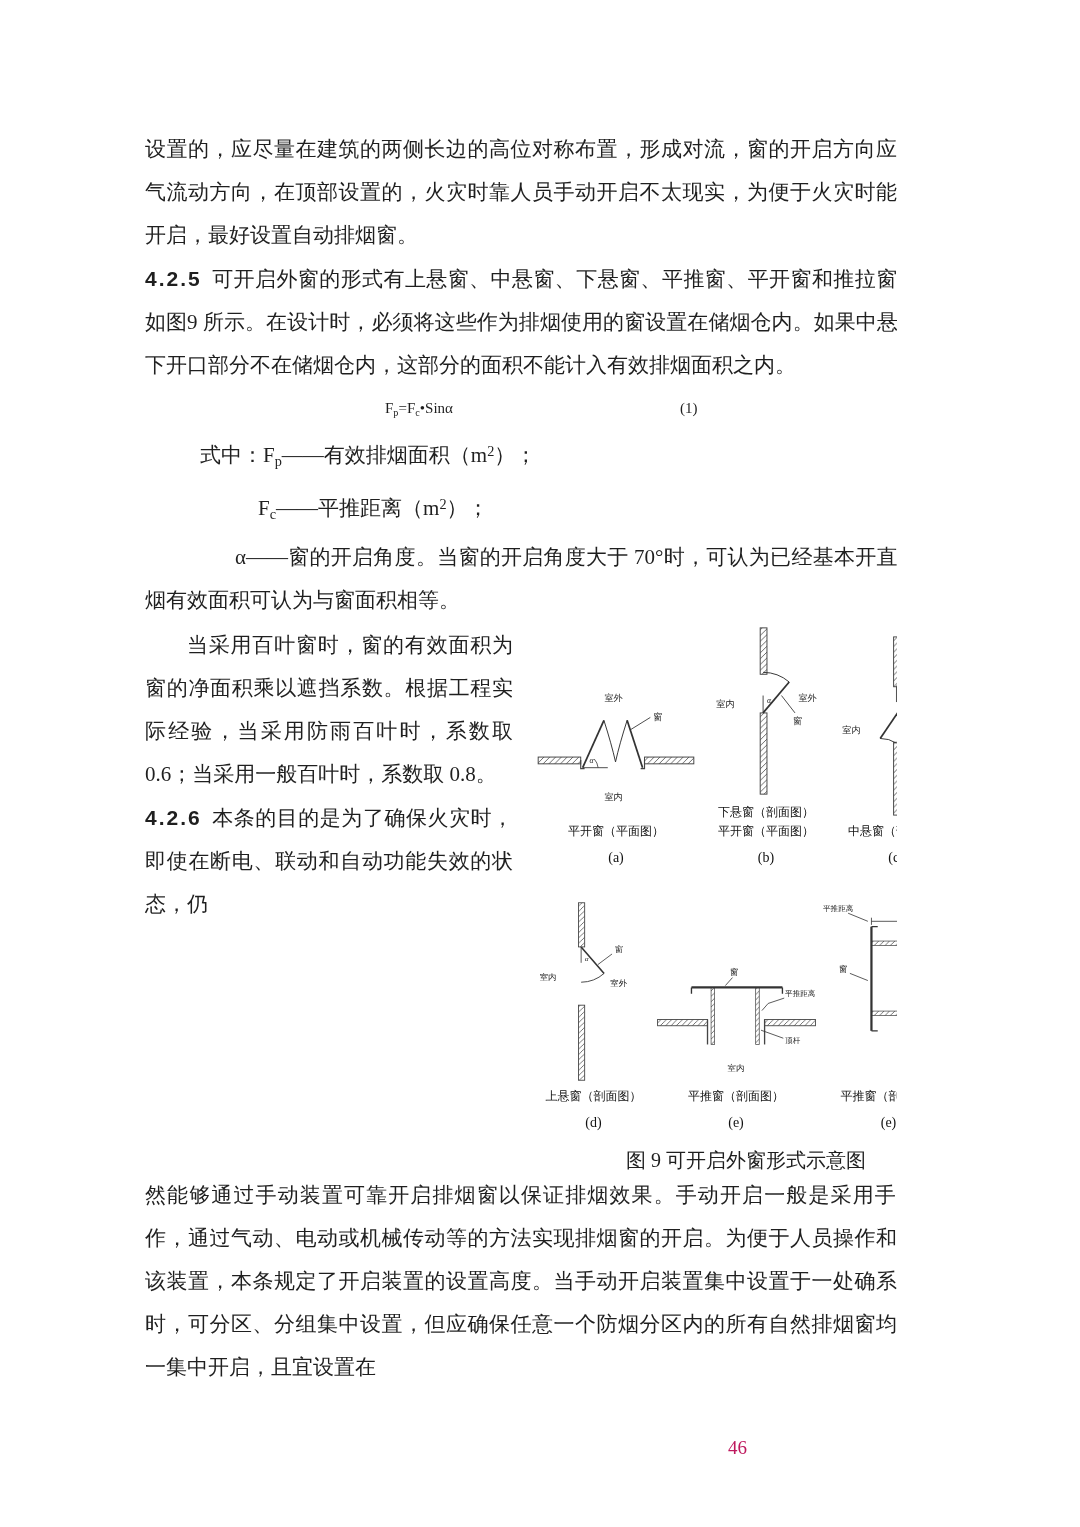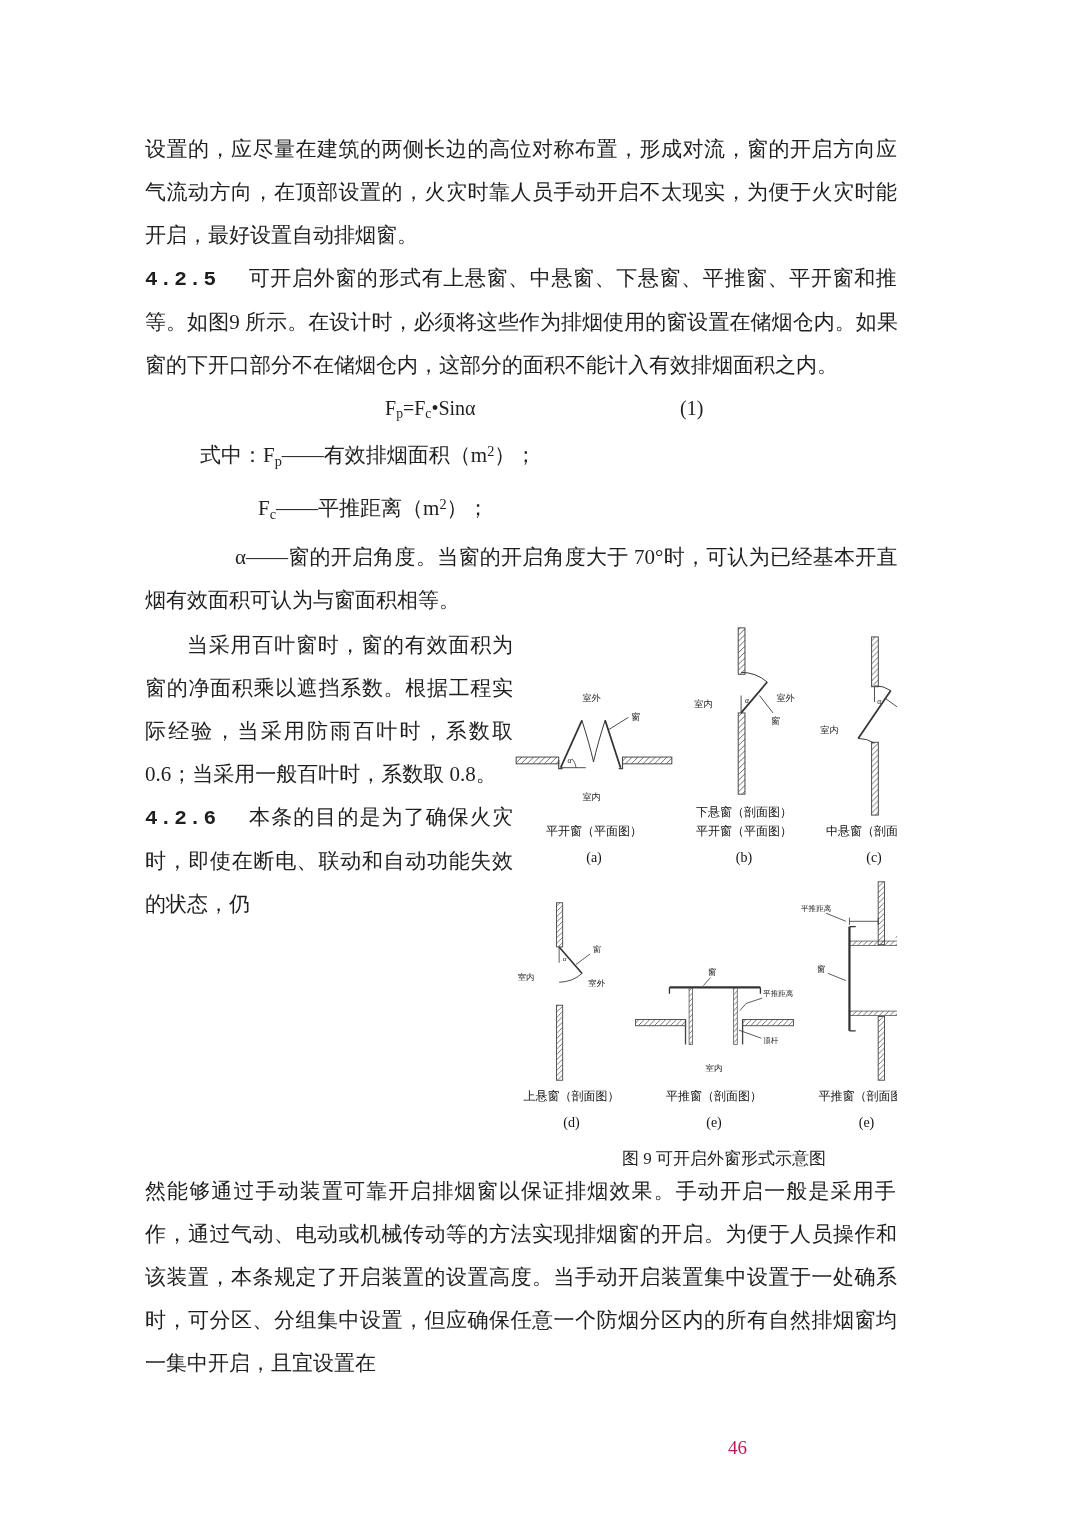--- a/index.html
+++ b/index.html
@@ -1,40 +1,40 @@
 <!DOCTYPE html>
 <html><head>
 <meta charset="utf-8">
 <style>
   html,body{margin:0;padding:0;background:#fff;}
   .page{position:relative;width:897px;height:1527px;background:#fff;
         font-family:"Liberation Serif","DejaVu Serif",serif;color:#1f1f1f;overflow:hidden;}
   .content{position:absolute;left:145px;top:128px;width:795px;}
   p{margin:0;line-height:43px;font-size:21px;text-align:justify;}
   .ind{text-indent:55px;}
-  .secnum{font-weight:bold;font-family:Liberation Mono, monospace;letter-spacing:2px;margin-right:30px;}
-  .formula-row{position:relative;height:43px;line-height:43px;font-size:20px;}
+  .secnum{font-weight:bold;font-family:Liberation Sans, sans-serif;letter-spacing:2px;margin-right:10px;}
+  .formula-row{position:relative;height:43px;line-height:43px;font-size:15px;}
   .formula-row .fx{position:absolute;left:240px;}
   .formula-row .fnum{position:absolute;left:535px;}
   sub{font-size:0.68em;vertical-align:-0.25em;}
   sup{font-size:0.68em;vertical-align:0.45em;}
   .where-l1{padding-left:55px;text-indent:0;}
   .where-l2{padding-left:113px;text-indent:0;}
   .where-l3{text-indent:90px;}
-  .cols{display:flex;margin-top:2px;}
+  .cols{display:flex;margin-top:2px;gap:22px;}
   .colL{width:368px;flex:none;}
   .colR{width:420px;flex:none;margin-left:1px;}
   .colL p{text-indent:42px;}
   .colL p.noind{text-indent:0;}
   .fig{width:420px;font-size:0;}
   .fig-row{display:flex;justify-content:space-between;align-items:flex-end;}
   .fig-cell{display:flex;flex-direction:column;align-items:center;}
   .fig-cap{font-size:12px;line-height:17px;font-weight:400;color:#111;text-align:center;margin-top:6px;white-space:nowrap;}
   .fig-letter{font-size:14px;line-height:16px;color:#111;margin-top:10px;font-weight:400;}
-  .fig-title{font-size:17px;color:#1f1f1f;text-align:center;margin-top:16px;font-weight:400;}
+  .fig-title{font-size:20px;color:#1f1f1f;text-align:center;margin-top:16px;font-weight:400;}
   .pageno{position:absolute;right:150px;bottom:68px;font-size:19px;color:#be185d;}
   svg{display:block;}
   svg text{fill:#1a1a1a;font-family:"Liberation Serif","DejaVu Serif",serif;}
   .defs{position:absolute;width:0;height:0;}
 </style>
 </head>
 <body>
 
 <svg class="defs" aria-hidden="true">
   <defs>

